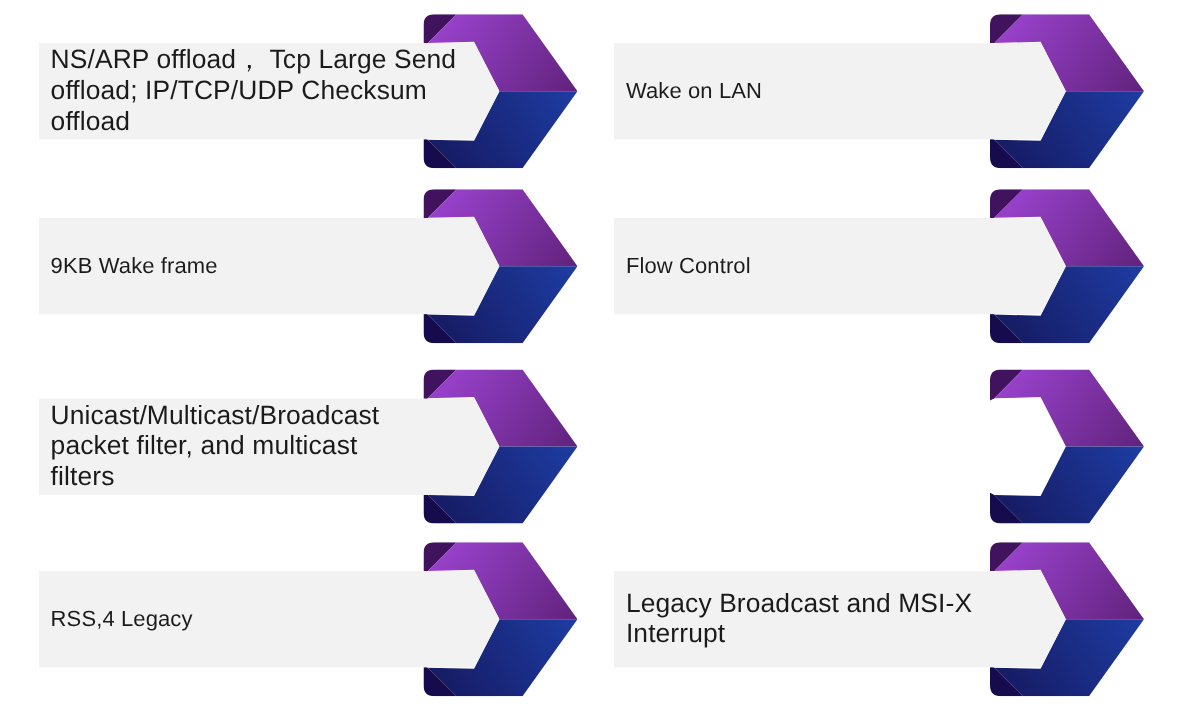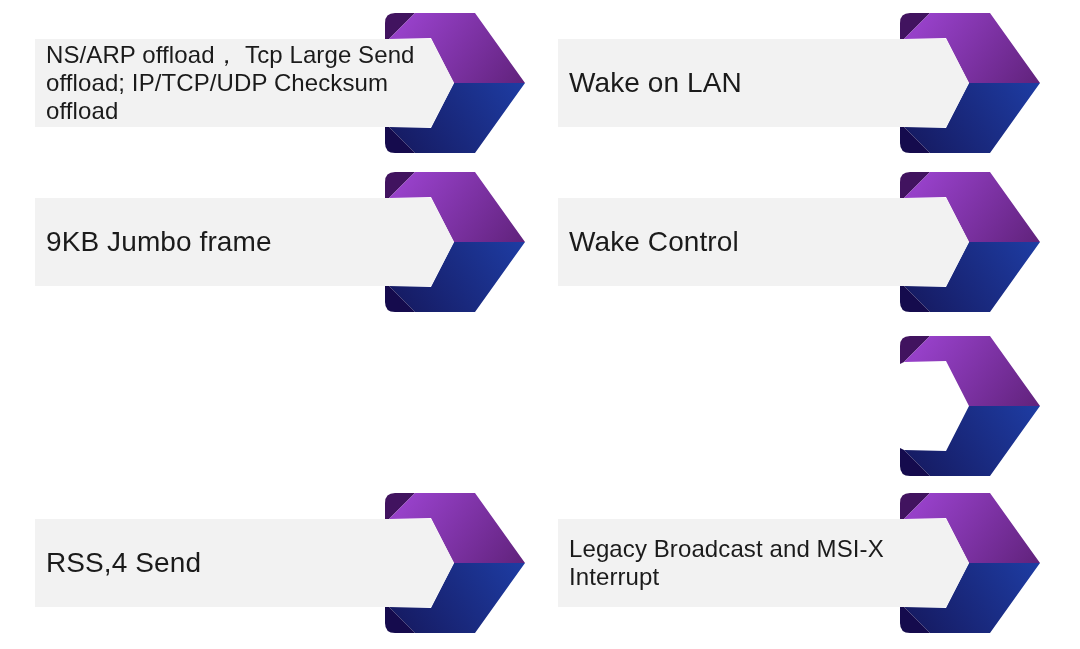--- a/index.html
+++ b/index.html
@@ -37,21 +37,21 @@
     left:0;top:26px;height:88px;
     background:var(--bar-bg);
     display:flex;align-items:center;
     padding-left:11px;padding-right:30px;
     clip-path:polygon(0 0, calc(100% - 23px) 0, 100% 50%, calc(100% - 23px) 100%, 0 100%);
   }
   .col-left  .bar{width:419px;}
   .col-right .bar{width:411px;}
   .label{
     color:var(--text);
-    font-size:28px;
+    font-size:20px;
     line-height:32px;
     white-space:pre-line;
     letter-spacing:0.1px;
   }
   .multiline .label{font-size:24px;line-height:28px;}
   .defs-holder{position:absolute;width:0;height:0;overflow:hidden;}
 </style>
 </head>
 <body>
 
@@ -97,55 +97,68 @@
   </div>
 
   <div class="item col-left row-2">
     <svg class="chevron" viewBox="0 0 140 140">
       <path d="M 0 28 L 0 10 Q 0 0 10 0 L 30 0 L 4 26 Z" fill="var(--fold-top)"></path>
       <path d="M 30 0 L 90 0 L 140 70 L 69 70 L 46 25 L 4 26 Z" fill="url(#gradPurple)"></path>
       <path d="M 30 140 L 90 140 L 140 70 L 69 70 L 46 115 L 4 114 Z" fill="url(#gradBlue)"></path>
       <path d="M 0 112 L 0 130 Q 0 140 10 140 L 30 140 L 4 114 Z" fill="var(--fold-bottom)"></path>
     </svg>
     <div class="bar">
-      <span class="label">9KB Jumbo frame</span>
+      <span class="label">9KB Wake frame</span>
     </div>
   </div>
 
   <div class="item col-right row-2">
     <svg class="chevron" viewBox="0 0 140 140">
       <path d="M 0 28 L 0 10 Q 0 0 10 0 L 30 0 L 4 26 Z" fill="var(--fold-top)"></path>
       <path d="M 30 0 L 90 0 L 140 70 L 69 70 L 46 25 L 4 26 Z" fill="url(#gradPurple)"></path>
       <path d="M 30 140 L 90 140 L 140 70 L 69 70 L 46 115 L 4 114 Z" fill="url(#gradBlue)"></path>
       <path d="M 0 112 L 0 130 Q 0 140 10 140 L 30 140 L 4 114 Z" fill="var(--fold-bottom)"></path>
     </svg>
     <div class="bar">
-      <span class="label">Wake Control</span>
+      <span class="label">Flow Control</span>
     </div>
   </div>
 
+  <div class="item col-left row-3 multiline">
+    <svg class="chevron" viewBox="0 0 140 140">
+      <path d="M 0 28 L 0 10 Q 0 0 10 0 L 30 0 L 4 26 Z" fill="var(--fold-top)"></path>
+      <path d="M 30 0 L 90 0 L 140 70 L 69 70 L 46 25 L 4 26 Z" fill="url(#gradPurple)"></path>
+      <path d="M 30 140 L 90 140 L 140 70 L 69 70 L 46 115 L 4 114 Z" fill="url(#gradBlue)"></path>
+      <path d="M 0 112 L 0 130 Q 0 140 10 140 L 30 140 L 4 114 Z" fill="var(--fold-bottom)"></path>
+    </svg>
+    <div class="bar">
+      <span class="label">Unicast/Multicast/Broadcast
+packet filter, and multicast
+filters</span>
+    </div>
+  </div>
 
   <div class="item col-right row-3">
     <svg class="chevron" viewBox="0 0 140 140">
       <path d="M 0 28 L 0 10 Q 0 0 10 0 L 30 0 L 4 26 Z" fill="var(--fold-top)"></path>
       <path d="M 30 0 L 90 0 L 140 70 L 69 70 L 46 25 L 4 26 Z" fill="url(#gradPurple)"></path>
       <path d="M 30 140 L 90 140 L 140 70 L 69 70 L 46 115 L 4 114 Z" fill="url(#gradBlue)"></path>
       <path d="M 0 112 L 0 130 Q 0 140 10 140 L 30 140 L 4 114 Z" fill="var(--fold-bottom)"></path>
     </svg>
   </div>
 
   <div class="item col-left row-4">
     <svg class="chevron" viewBox="0 0 140 140">
       <path d="M 0 28 L 0 10 Q 0 0 10 0 L 30 0 L 4 26 Z" fill="var(--fold-top)"></path>
       <path d="M 30 0 L 90 0 L 140 70 L 69 70 L 46 25 L 4 26 Z" fill="url(#gradPurple)"></path>
       <path d="M 30 140 L 90 140 L 140 70 L 69 70 L 46 115 L 4 114 Z" fill="url(#gradBlue)"></path>
       <path d="M 0 112 L 0 130 Q 0 140 10 140 L 30 140 L 4 114 Z" fill="var(--fold-bottom)"></path>
     </svg>
     <div class="bar">
-      <span class="label">RSS,4 Send</span>
+      <span class="label">RSS,4 Legacy</span>
     </div>
   </div>
 
   <div class="item col-right row-4 multiline">
     <svg class="chevron" viewBox="0 0 140 140">
       <path d="M 0 28 L 0 10 Q 0 0 10 0 L 30 0 L 4 26 Z" fill="var(--fold-top)"></path>
       <path d="M 30 0 L 90 0 L 140 70 L 69 70 L 46 25 L 4 26 Z" fill="url(#gradPurple)"></path>
       <path d="M 30 140 L 90 140 L 140 70 L 69 70 L 46 115 L 4 114 Z" fill="url(#gradBlue)"></path>
       <path d="M 0 112 L 0 130 Q 0 140 10 140 L 30 140 L 4 114 Z" fill="var(--fold-bottom)"></path>
     </svg>

